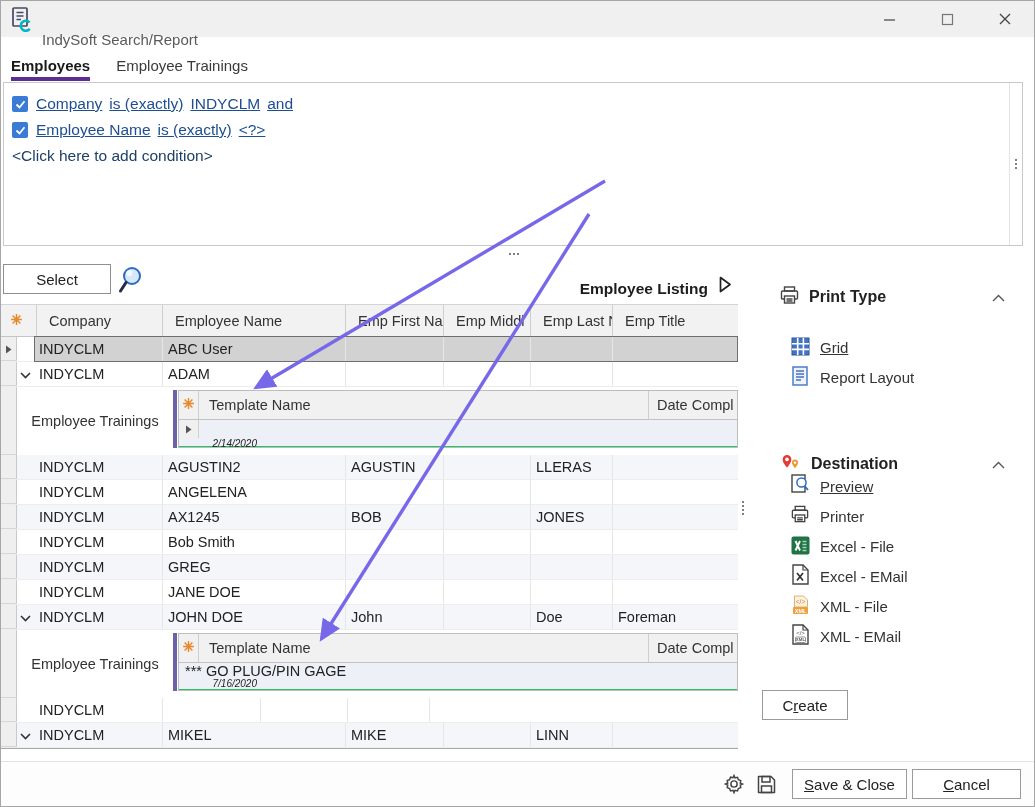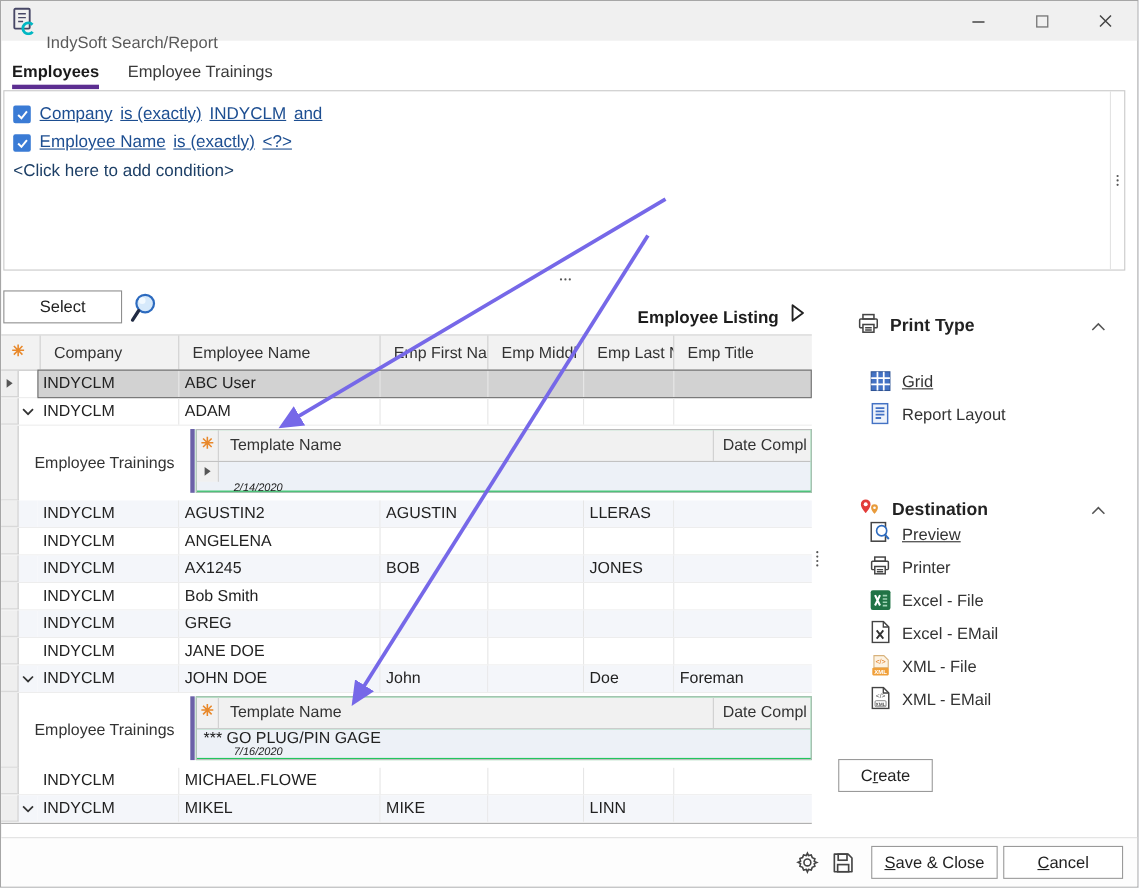--- a/index.html
+++ b/index.html
@@ -331,21 +331,20 @@
               <div class="sg-ind"></div>
               <div class="sg-name">*** GO PLUG/PIN GAGE</div>
               <div class="sg-date">7/16/2020</div>
             </div>
           </div>
         </div>
         <div class="g-row">
           <div class="cell cell-ind"></div>
           <div class="cell cell-chev"></div>
           <div class="cell cw2">INDYCLM</div>
-          <div class="cell cw3">MICHAEL.FLOWE</div>
           <div class="cell cw4"></div>
           <div class="cell cw5"></div>
           <div class="cell cw6"></div>
           <div class="cell cw7"></div>
         </div>
         <div class="g-row shade">
           <div class="cell cell-ind"></div>
           <div class="cell cell-chev">
             <span class="ic"><svg width="11" height="7" viewBox="0 0 11 7" fill="none" stroke="#333" stroke-width="1.6">
                 <path d="M1 1l4.5 4.5L10 1"></path>

